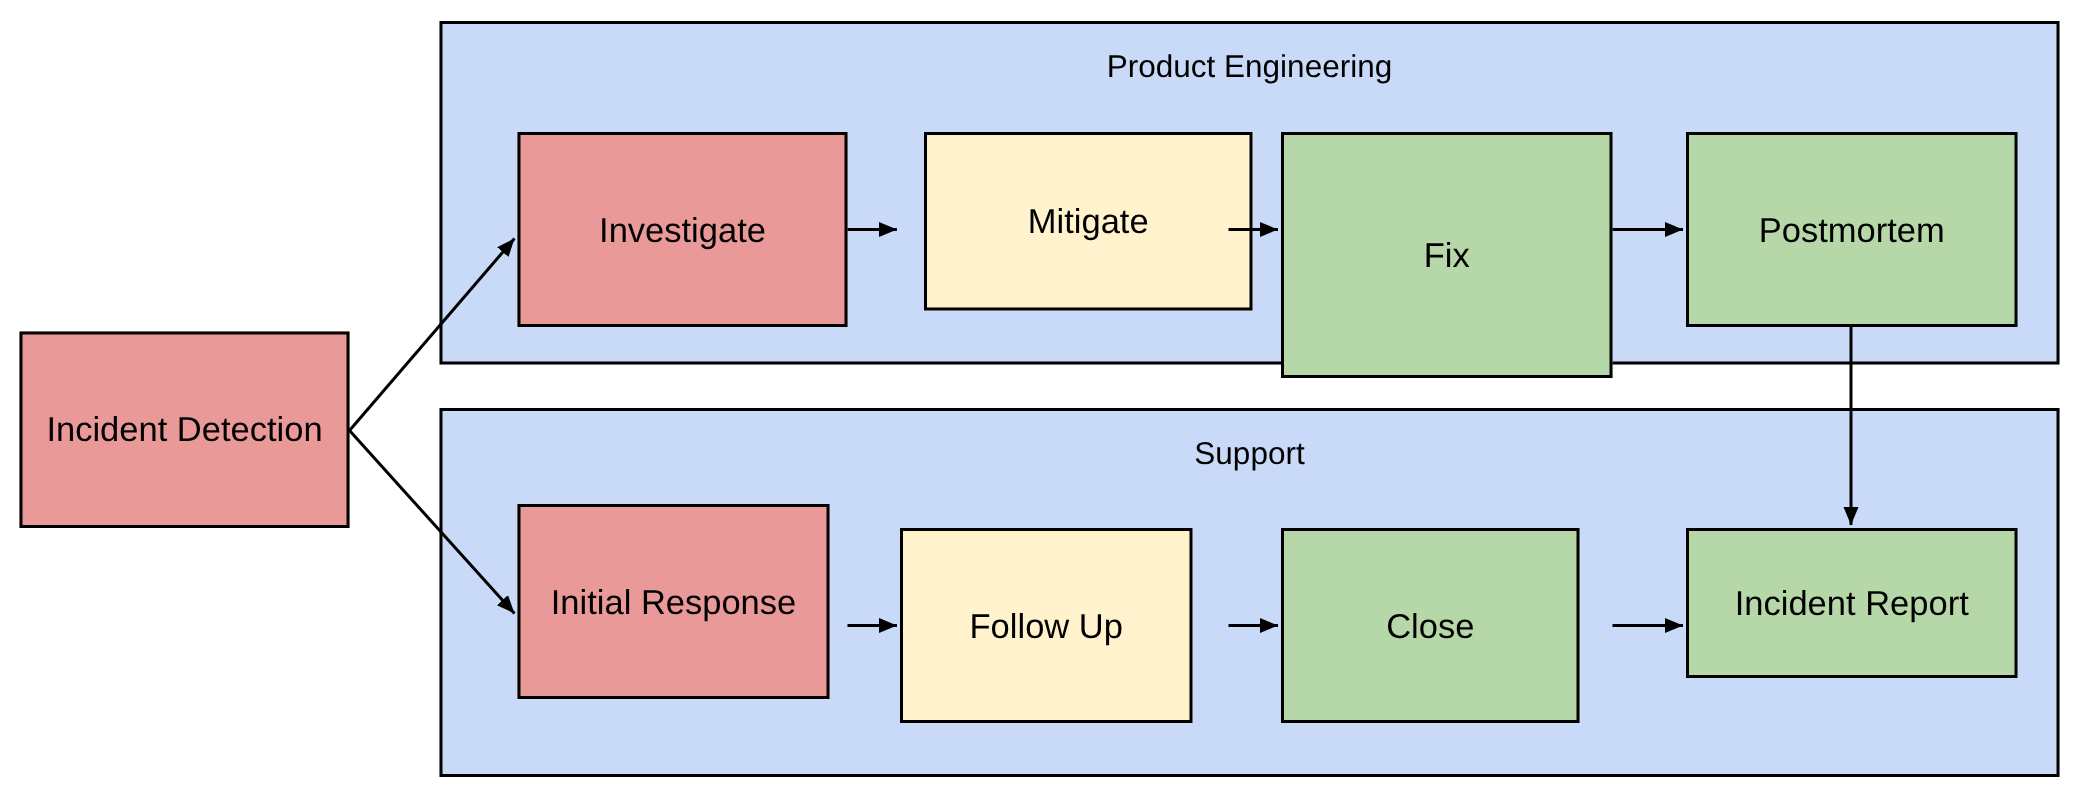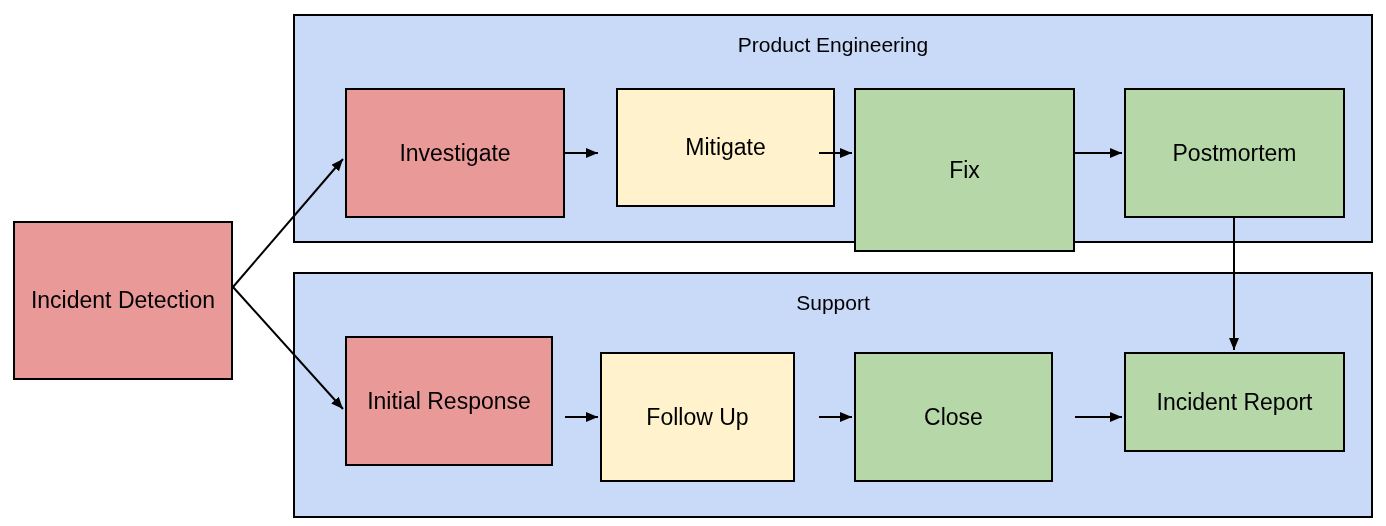--- a/index.html
+++ b/index.html
@@ -35,21 +35,21 @@
     border: 2.5px solid #000000;
     display: flex;
     align-items: center;
     justify-content: center;
     text-align: center;
     font-size: 23px;
     line-height: 1.16;
     color: #000000;
     padding: 0 8px;
   }
-  #node-incident-detection { left: 13px;   top: 221px; width: 220px; height: 159px; }
+  #node-incident-detection { left: 13px;   top: 221px; width: 220px; height: 131px; }
   #node-investigate        { left: 345px;  top: 88px;  width: 220px; height: 130px; }
   #node-mitigate           { left: 616px;  top: 88px;  width: 219px; height: 119px; }
   #node-fix                { left: 854px;  top: 88px;  width: 221px; height: 164px; }
   #node-postmortem         { left: 1124px; top: 88px;  width: 221px; height: 130px; }
   #node-initial-response   { left: 345px;  top: 336px; width: 208px; height: 130px; }
   #node-follow-up          { left: 600px;  top: 352px; width: 195px; height: 130px; }
   #node-close              { left: 854px;  top: 352px; width: 199px; height: 130px; }
   #node-incident-report    { left: 1124px; top: 352px; width: 221px; height: 100px; }
   .edges-overlay {
     position: absolute;

